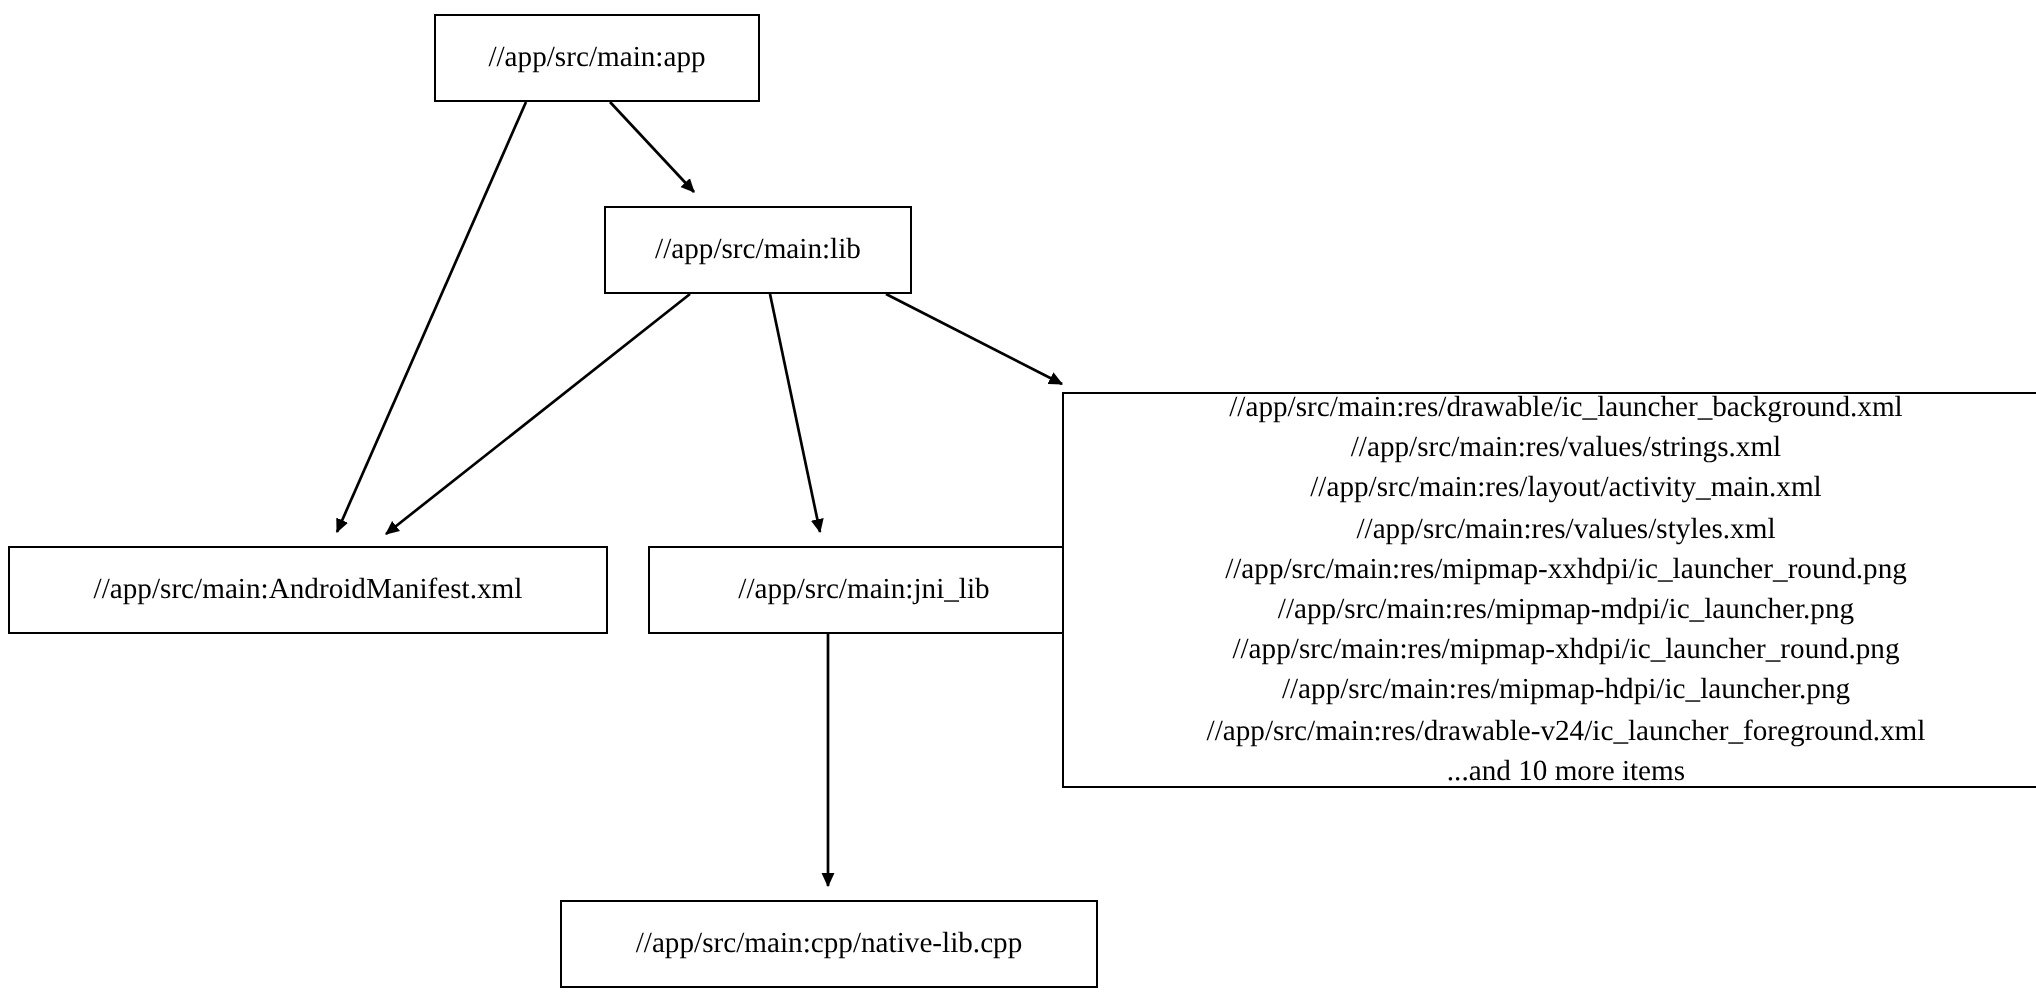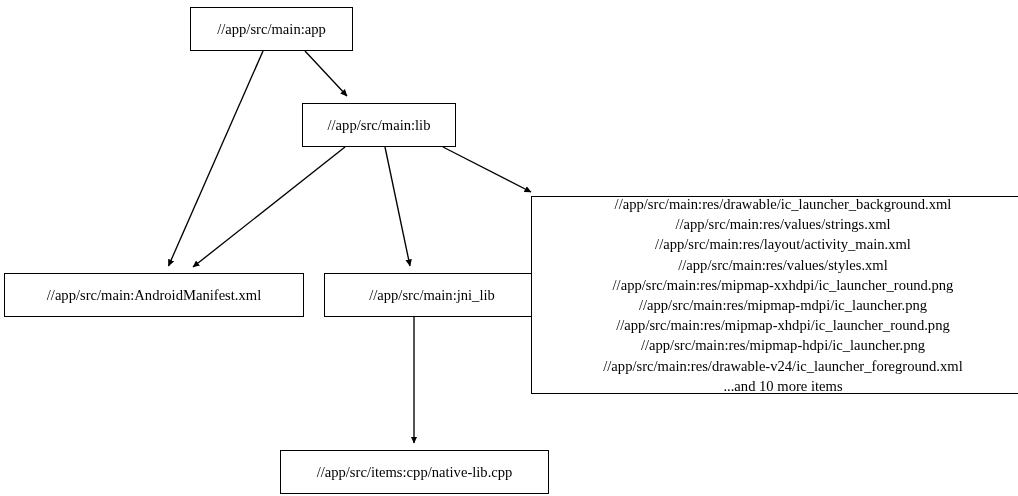--- a/index.html
+++ b/index.html
@@ -43,21 +43,21 @@
     padding: 0 10px;
     white-space: pre;
     line-height: 1.38;
   }
   .node-multiline {
     white-space: pre;
     align-items: center;
   }
 
   
-  #node-app        { left: 190px; top: 7px;   width: 163px; height: 44px; }
+  #node-app        { left: 217px; top: 7px;   width: 163px; height: 44px; }
   #node-lib        { left: 302px; top: 103px; width: 154px; height: 44px; }
   #node-manifest   { left: 4px;   top: 273px; width: 300px; height: 44px; }
   #node-jni        { left: 324px; top: 273px; width: 216px; height: 44px; }
   #node-nativelib  { left: 280px; top: 450px; width: 269px; height: 44px; }
   #node-resources  { left: 531px; top: 196px; width: 504px; height: 198px; }
   #node-resources .node-label { font-size: 14.6px; line-height: 1.385; }
 </style>
 </head>
 <body>
 
@@ -90,21 +90,21 @@
 
   <div class="graph-node" id="node-lib">
     <span class="node-label">//app/src/main:lib</span>
   </div>
 
   <div class="graph-node" id="node-jni">
     <span class="node-label">//app/src/main:jni_lib</span>
   </div>
 
   <div class="graph-node" id="node-nativelib">
-    <span class="node-label">//app/src/items:cpp/native-lib.cpp</span>
+    <span class="node-label">//app/src/main:cpp/native-lib.cpp</span>
   </div>
 
   <div class="graph-node node-multiline" id="node-resources">
     <span class="node-label">//app/src/main:res/drawable/ic_launcher_background.xml
 //app/src/main:res/values/strings.xml
 //app/src/main:res/layout/activity_main.xml
 //app/src/main:res/values/styles.xml
 //app/src/main:res/mipmap-xxhdpi/ic_launcher_round.png
 //app/src/main:res/mipmap-mdpi/ic_launcher.png
 //app/src/main:res/mipmap-xhdpi/ic_launcher_round.png

